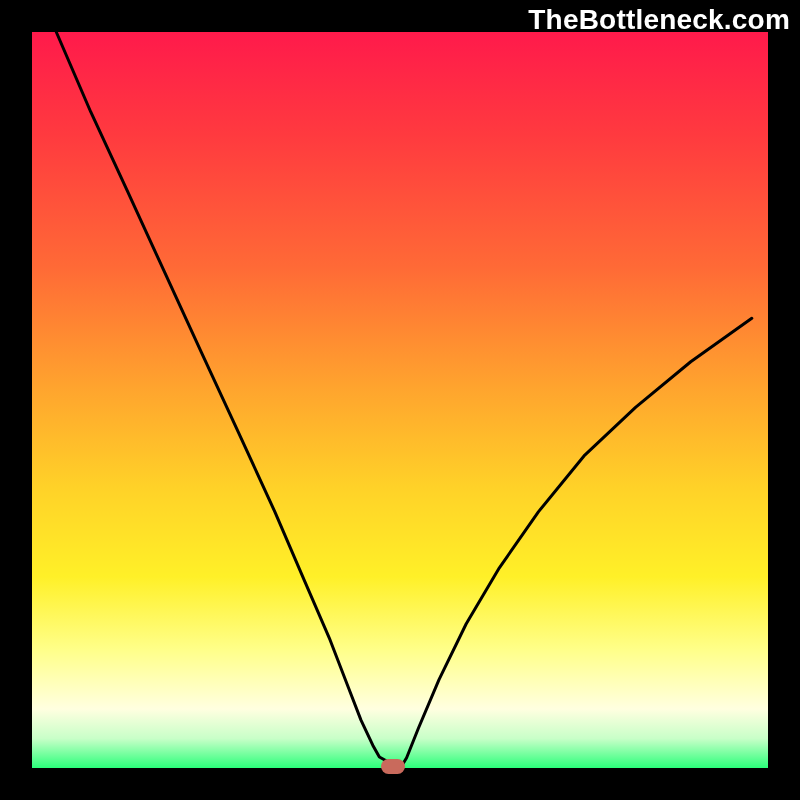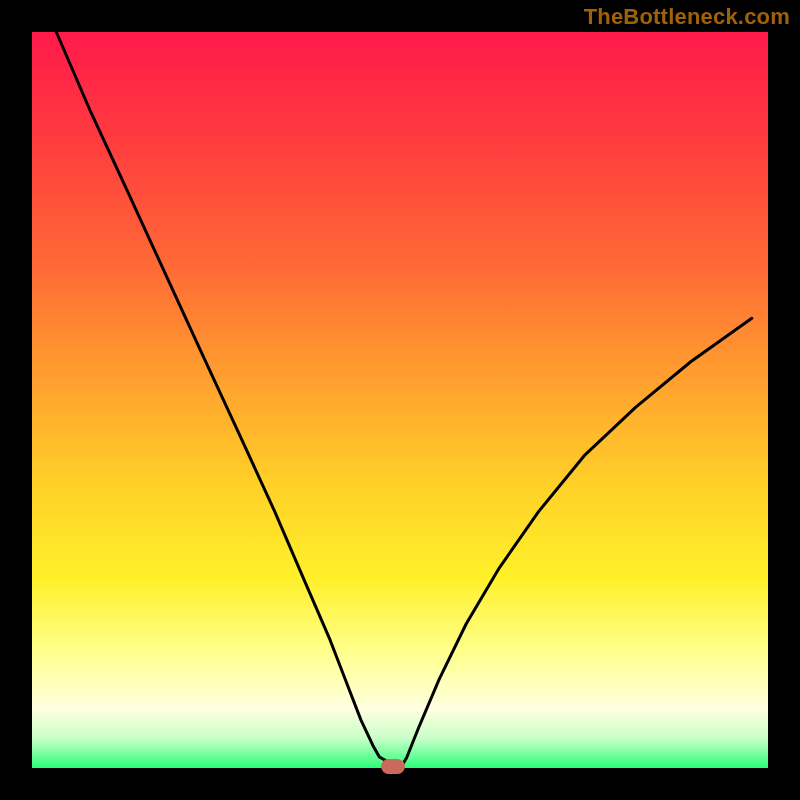--- a/index.html
+++ b/index.html
@@ -37,22 +37,22 @@
       #ffff8a 84%,
       #ffffe0 92%,
       #c8ffc8 96%,
       #2bff7a 100%
     );
   }
   .watermark {
     position: absolute;
     top: 4px;
     right: 10px;
-    color: #a16207;
-    font-size: 22px;
+    color: #ffffff;
+    font-size: 28px;
     font-weight: 600;
     letter-spacing: 0.2px;
     user-select: none;
     margin-left: 16px;
   }
   svg.curve-layer {
     position: absolute;
     left: 32px;
     top: 32px;
     width: 736px;

